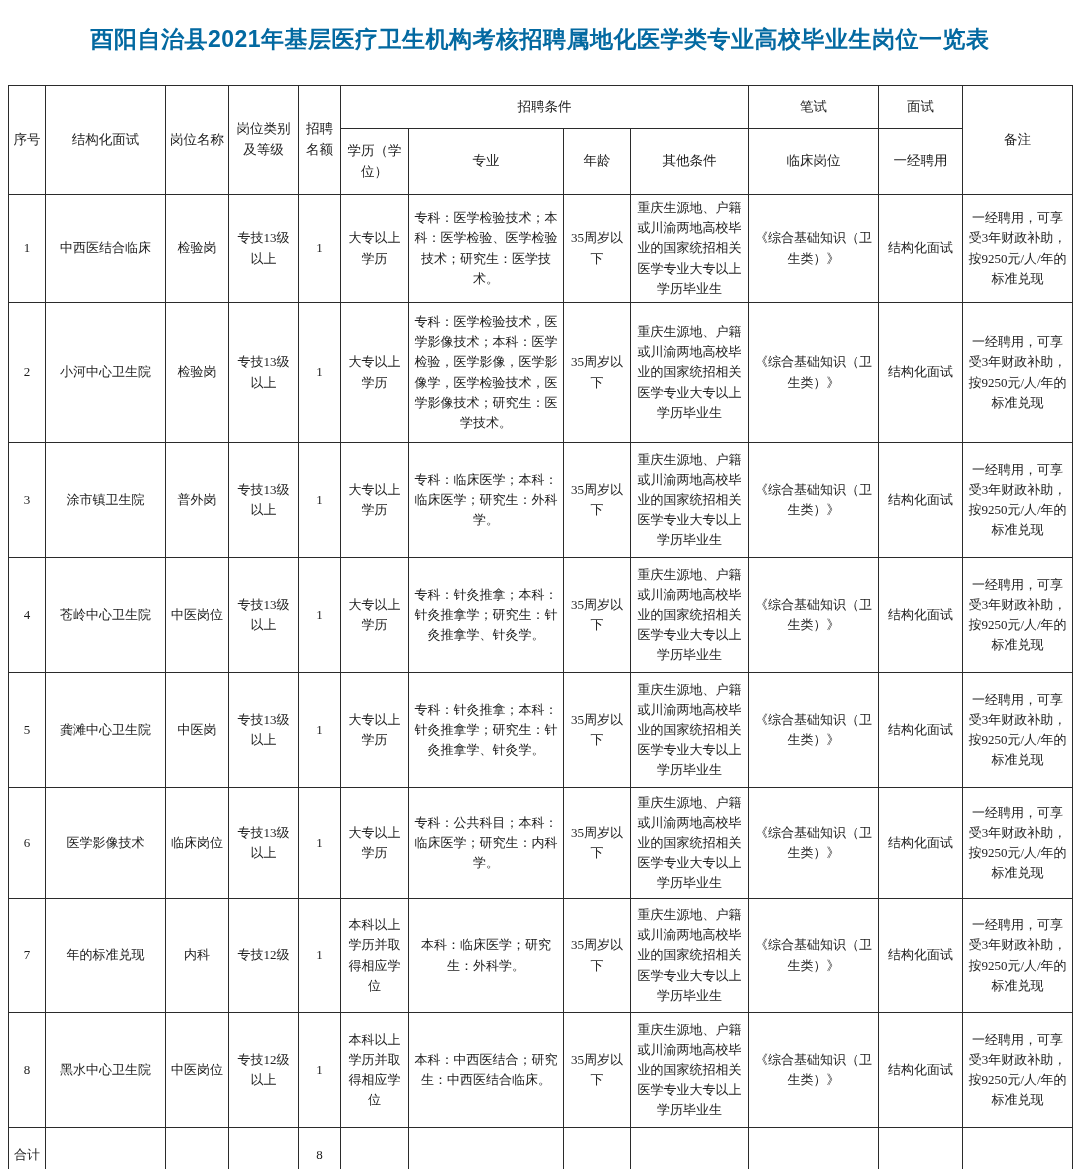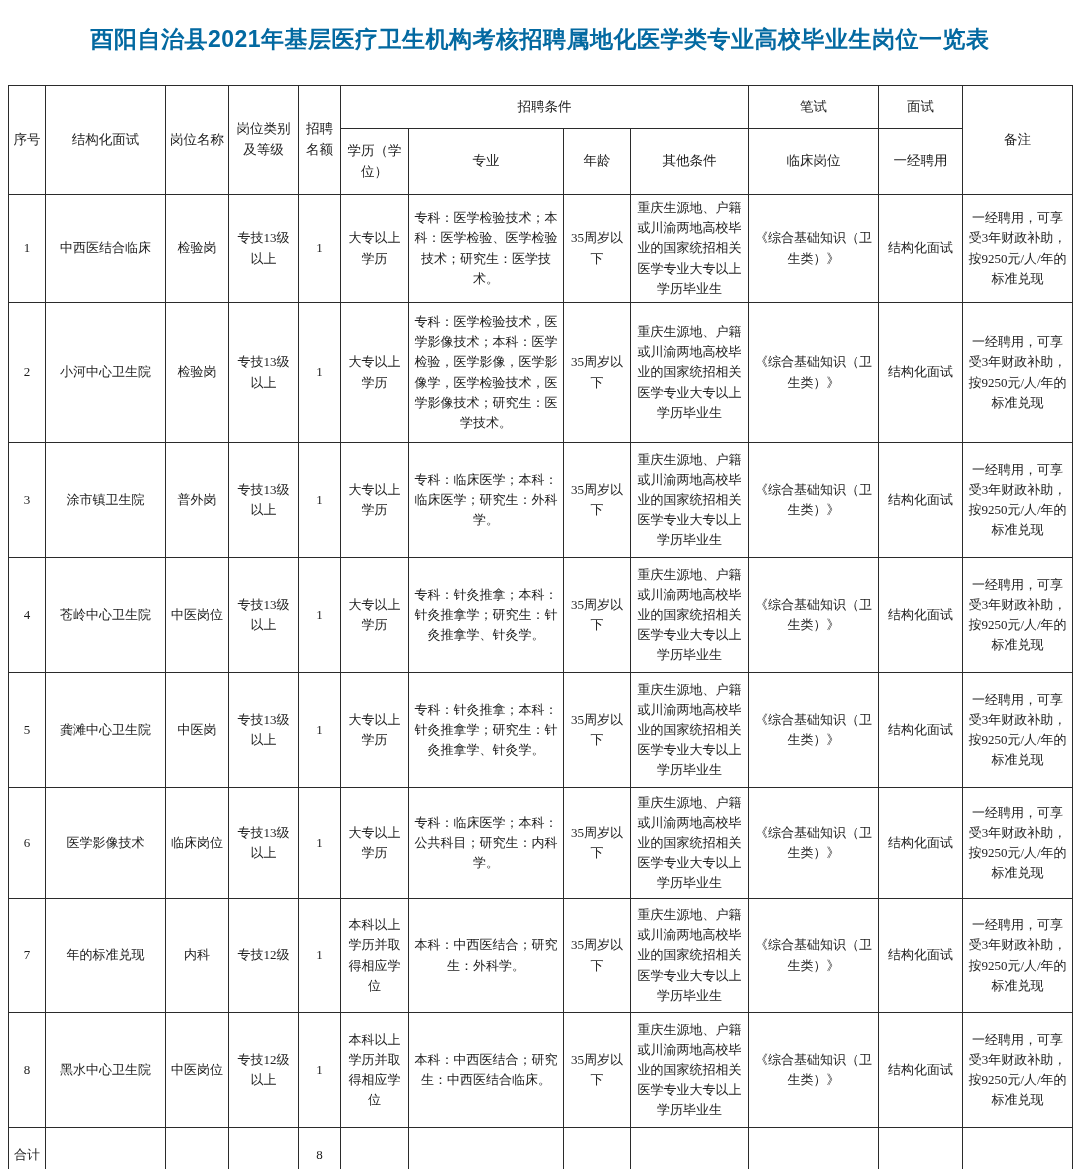--- a/index.html
+++ b/index.html
@@ -178,35 +178,35 @@
         <td>结构化面试</td>
         <td>一经聘用，可享受3年财政补助，按9250元/人/年的标准兑现</td>
       </tr>
       <tr style="height:111px">
         <td>6</td>
         <td>医学影像技术</td>
         <td>临床岗位</td>
         <td>专技13级以上</td>
         <td class="quota-cell">1</td>
         <td>大专以上学历</td>
-        <td class="major-cell">专科：临床医学；本科：公共科目；研究生：内科学。</td>
+        <td class="major-cell">专科：公共科目；本科：临床医学；研究生：内科学。</td>
         <td>35周岁以下</td>
         <td>重庆生源地、户籍或川渝两地高校毕业的国家统招相关医学专业大专以上学历毕业生</td>
         <td>《综合基础知识（卫生类）》</td>
         <td>结构化面试</td>
         <td>一经聘用，可享受3年财政补助，按9250元/人/年的标准兑现</td>
       </tr>
       <tr style="height:114px">
         <td>7</td>
         <td>年的标准兑现</td>
         <td>内科</td>
         <td>专技12级</td>
         <td class="quota-cell">1</td>
         <td>本科以上学历并取得相应学位</td>
-        <td class="major-cell">本科：中西医结合；研究生：外科学。</td>
+        <td class="major-cell">本科：临床医学；研究生：外科学。</td>
         <td>35周岁以下</td>
         <td>重庆生源地、户籍或川渝两地高校毕业的国家统招相关医学专业大专以上学历毕业生</td>
         <td>《综合基础知识（卫生类）》</td>
         <td>结构化面试</td>
         <td>一经聘用，可享受3年财政补助，按9250元/人/年的标准兑现</td>
       </tr>
       <tr style="height:115px">
         <td>8</td>
         <td>黑水中心卫生院</td>
         <td>中医岗位</td>

